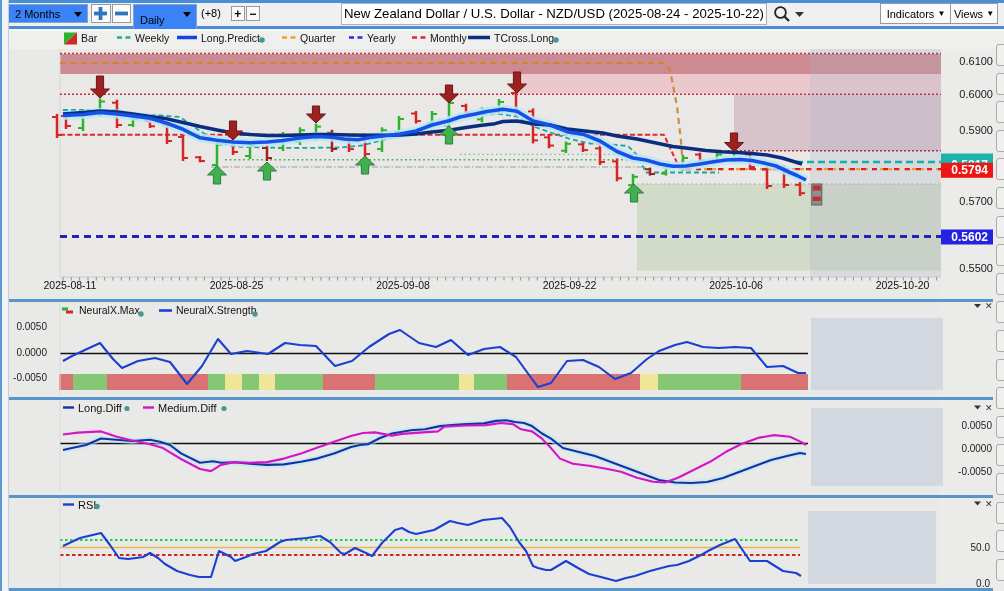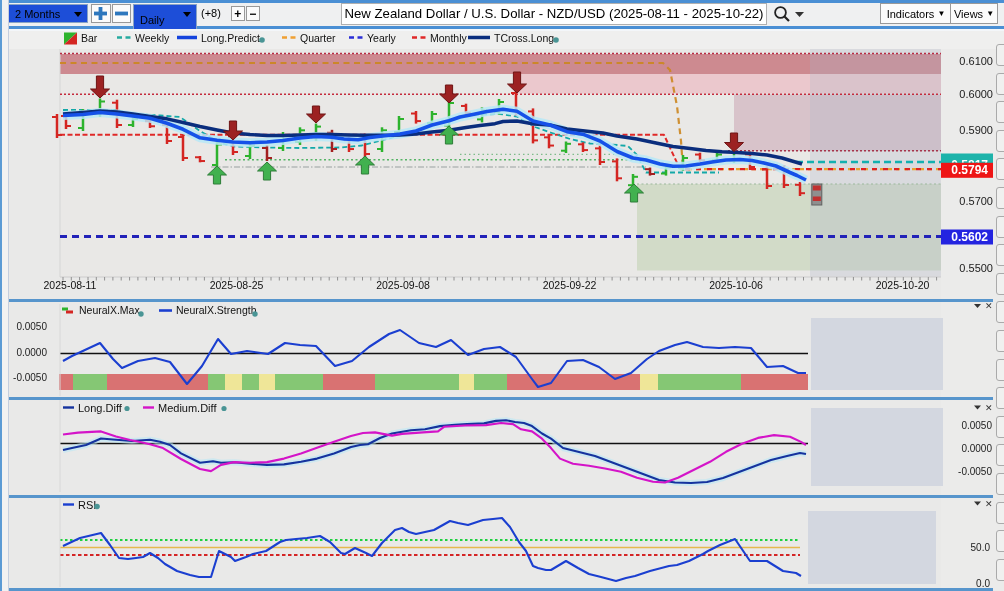--- a/index.html
+++ b/index.html
@@ -1,17 +1,17 @@
 <!DOCTYPE html>
 <html><head><meta charset="utf-8"><style>
 *{margin:0;padding:0;box-sizing:border-box}
 body{width:1004px;height:591px;overflow:hidden;position:relative;background:#e9e9e8;
  font-family:"Liberation Sans",sans-serif}
 .abs{position:absolute}
-.combo{position:absolute;background:#1d4ed8;border:1px solid #8aa4c4;font-size:11px;color:#000;
+.combo{position:absolute;background:#3b82f6;border:1px solid #8aa4c4;font-size:11px;color:#000;
  display:flex;align-items:center;padding-left:6px}
 .car{position:absolute;right:5px;top:7px;width:0;height:0;border-left:4px solid transparent;
  border-right:4px solid transparent;border-top:5px solid #000}
 .btn{position:absolute;background:#fbfbfb;border:1px solid #999;font-size:11px;color:#000;
  display:flex;align-items:center;justify-content:center}
 </style></head><body>
 
 <div class="abs" style="left:0;top:0;width:1004px;height:28.5px;background:#eff0f1;z-index:4">
  <div class="abs" style="left:0;top:0;width:1004px;height:2.5px;background:#4a8fd4"></div>
  <div class="abs" style="left:0;top:26px;width:1004px;height:2.5px;background:#4a8fd4"></div>
@@ -25,21 +25,21 @@
  <div class="btn" style="left:111.5px;top:4px;width:19.5px;height:19px">
       <svg width="13" height="13">
         <rect x="0" y="4.6" width="13" height="3.8" fill="#2d77bd"></rect>
       </svg>
     </div>
  <div class="combo" style="left:133px;top:4px;width:64px;height:31px">Daily<span class="car"></span></div>
  <div class="abs" style="left:201px;top:7px;font-size:11px;color:#000">(+8)</div>
  <div class="btn" style="left:231px;top:6px;width:13.5px;height:15px;font-weight:bold;font-size:12px">+</div>
  <div class="btn" style="left:246px;top:6px;width:13.5px;height:15px;font-weight:bold;font-size:12px">−</div>
  <div class="abs" style="left:341px;top:2.5px;width:426px;height:22px;background:#fff;border:1px solid #b0b0b0;
-  font-size:13.2px;color:#000;display:flex;align-items:center;justify-content:center">New Zealand Dollar / U.S. Dollar - NZD/USD (2025-08-11 - 2025-10-22)</div>
+  font-size:13.2px;color:#000;display:flex;align-items:center;justify-content:center">New Zealand Dollar / U.S. Dollar - NZD/USD (2025-08-24 - 2025-10-22)</div>
  <svg width="40" height="26" style="position:absolute;left:770px;top:1px">
   <circle cx="10.5" cy="11.5" r="5.4" fill="none" stroke="#222" stroke-width="1.8"></circle>
   <line x1="14.5" y1="15.5" x2="19" y2="20" stroke="#222" stroke-width="2.2"></line>
   <polygon points="25,11 34,11 29.5,16" fill="#333"></polygon>
  </svg>
  <div class="btn" style="left:880px;top:3px;width:72px;height:21px">Indicators&nbsp;<span style="font-size:8px">▼</span></div>
  <div class="btn" style="left:950px;top:3px;width:48px;height:21px">Views&nbsp;<span style="font-size:8px">▼</span></div>
 </div>
 
 <div class="abs" style="left:0;top:28.5px;width:1004px;height:2px;background:#f2f5f8;z-index:4"></div>

